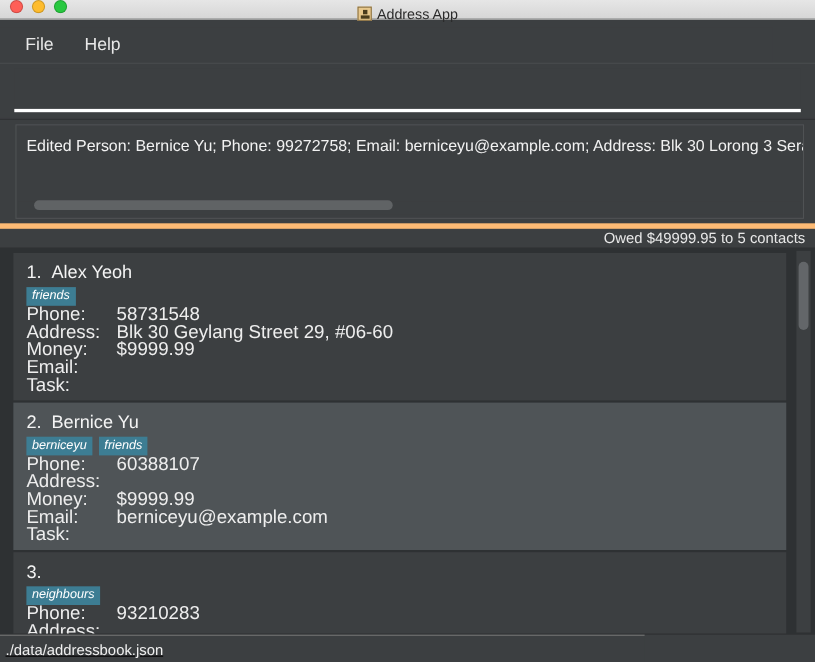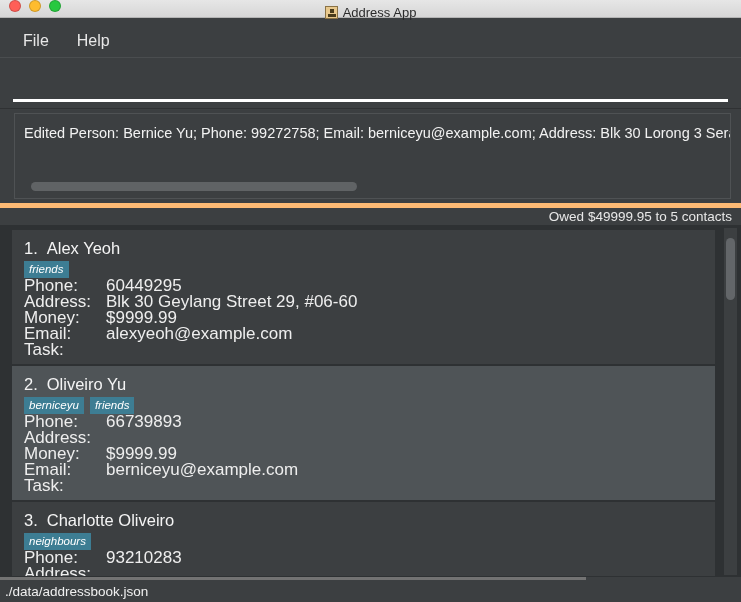--- a/index.html
+++ b/index.html
@@ -282,24 +282,25 @@
     border-radius: 5px;
   }
 
   
   .statusbar {
     position: absolute;
     bottom: 0; left: 0;
     width: 586px;
     height: 25px;
     background: #3c3f41;
-    border-top: 3px solid #737373;
+    border-top: 1px solid #737373;
     display: flex;
     align-items: center;
     padding-left: 5px;
+    text-decoration: underline;
   }
   .status-text {
     font-size: 13.5px;
     color: #f0f0f0;
     white-space: nowrap;
   }
 </style>
 </head>
 <body>
 
@@ -344,72 +345,70 @@
         <div class="card">
           <div class="card-head">
             <span class="card-idx">1.</span>
             <span>Alex Yeoh</span>
           </div>
           <div class="tags-row">
             <span class="tag">friends</span>
           </div>
           <div class="field-row">
             <div class="field-label">Phone:</div>
-            <div class="field-value">60449295</div>
+            <div class="field-value">58731548</div>
           </div>
           <div class="field-row">
             <div class="field-label">Address:</div>
             <div class="field-value">Blk 30 Geylang Street 29, #06-60</div>
           </div>
           <div class="field-row">
             <div class="field-label">Money:</div>
             <div class="field-value">$9999.99</div>
           </div>
           <div class="field-row">
             <div class="field-label">Email:</div>
-            <div class="field-value">alexyeoh@example.com</div>
           </div>
           <div class="field-row">
             <div class="field-label">Task:</div>
             <div class="field-value"></div>
           </div>
         </div>
         <div class="card selected">
           <div class="card-head">
             <span class="card-idx">2.</span>
-            <span>Oliveiro Yu</span>
+            <span>Bernice Yu</span>
           </div>
           <div class="tags-row">
             <span class="tag">berniceyu</span>
             <span class="tag">friends</span>
           </div>
           <div class="field-row">
             <div class="field-label">Phone:</div>
-            <div class="field-value">66739893</div>
+            <div class="field-value">60388107</div>
           </div>
           <div class="field-row">
             <div class="field-label">Address:</div>
           </div>
           <div class="field-row">
             <div class="field-label">Money:</div>
             <div class="field-value">$9999.99</div>
           </div>
           <div class="field-row">
             <div class="field-label">Email:</div>
             <div class="field-value">berniceyu@example.com</div>
           </div>
           <div class="field-row">
             <div class="field-label">Task:</div>
             <div class="field-value"></div>
           </div>
         </div>
         <div class="card">
           <div class="card-head">
             <span class="card-idx">3.</span>
-            <span>Charlotte Oliveiro</span>
           </div>
           <div class="tags-row">
             <span class="tag">neighbours</span>
           </div>
           <div class="field-row">
             <div class="field-label">Phone:</div>
             <div class="field-value">93210283</div>
           </div>
           <div class="field-row">
             <div class="field-label">Address:</div>

